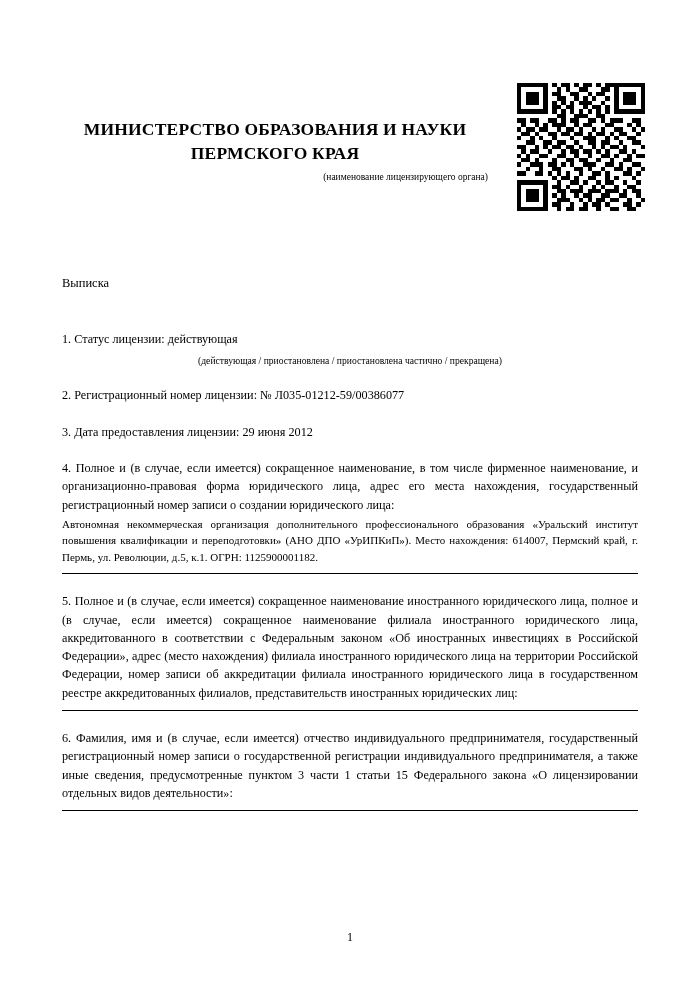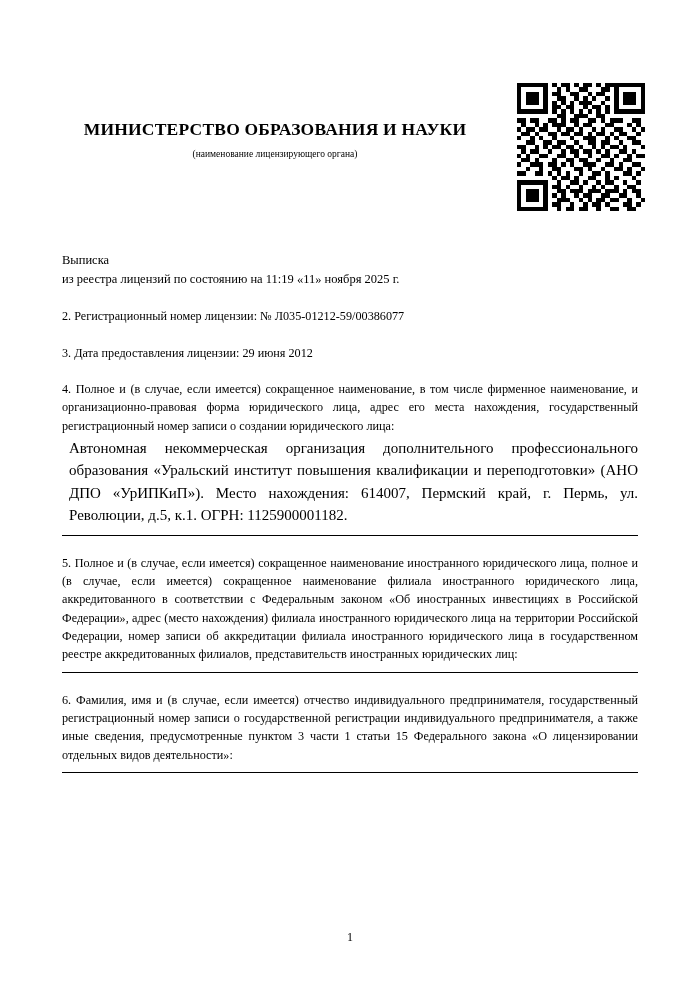--- a/index.html
+++ b/index.html
@@ -39,20 +39,21 @@
   }
   .header .title {
     font-size: 17.5px;
     font-weight: bold;
     line-height: 1.35;
     letter-spacing: 0.2px;
   }
   .header .subtitle {
     font-size: 9.5px;
     margin-top: 7px;
+    text-align: right;
   }
   .doc-title {
     margin-top: 92px;
     text-align: left;
     font-size: 12.5px;
     line-height: 1.55;
   }
   .section {
     margin-top: 18px;
     font-size: 12.2px;
@@ -64,24 +65,23 @@
   .just {
     text-align: justify;
   }
   .note {
     text-align: center;
     font-size: 9.6px;
     margin-top: 6px;
   }
   .body-block {
     text-align: justify;
-    font-size: 15px;
+    font-size: 11px;
     line-height: 1.5;
     margin-top: 2px;
-    margin-left: 7px;
   }
   .rule {
     border: 0;
     border-top: 1px solid #000;
     margin: 8px 0 0 0;
     height: 0;
   }
   .page-num {
     position: absolute;
     bottom: 44px;
@@ -361,28 +361,32 @@
           <rect x="14" y="28" width="2" height="1"></rect>
           <rect x="18" y="28" width="1" height="1"></rect>
           <rect x="21" y="28" width="2" height="1"></rect>
           <rect x="25" y="28" width="2" height="1"></rect>
       </g>
     </svg>
   </div>
 
   <div class="header">
     <div class="title">МИНИСТЕРСТВО ОБРАЗОВАНИЯ И НАУКИ</div>
+    <div class="title">ПЕРМСКОГО КРАЯ</div>
     <div class="subtitle">(наименование лицензирующего органа)</div>
   </div>
 
   <div class="doc-title">
     <div>Выписка</div>
-    <div>из реестра лицензий по состоянию на 11:19 «11» ноября 2025 г.</div>
-  </div>
-
+  </div>
+
+  <div class="section first">
+    <div>1. Статус лицензии: действующая</div>
+    <div class="note">(действующая / приостановлена / приостановлена частично / прекращена)</div>
+  </div>
 
   <div class="section">
     <div>2. Регистрационный номер лицензии: № Л035-01212-59/00386077</div>
   </div>
 
   <div class="section">
     <div>3. Дата предоставления лицензии: 29 июня 2012</div>
   </div>
 
   <div class="section">

